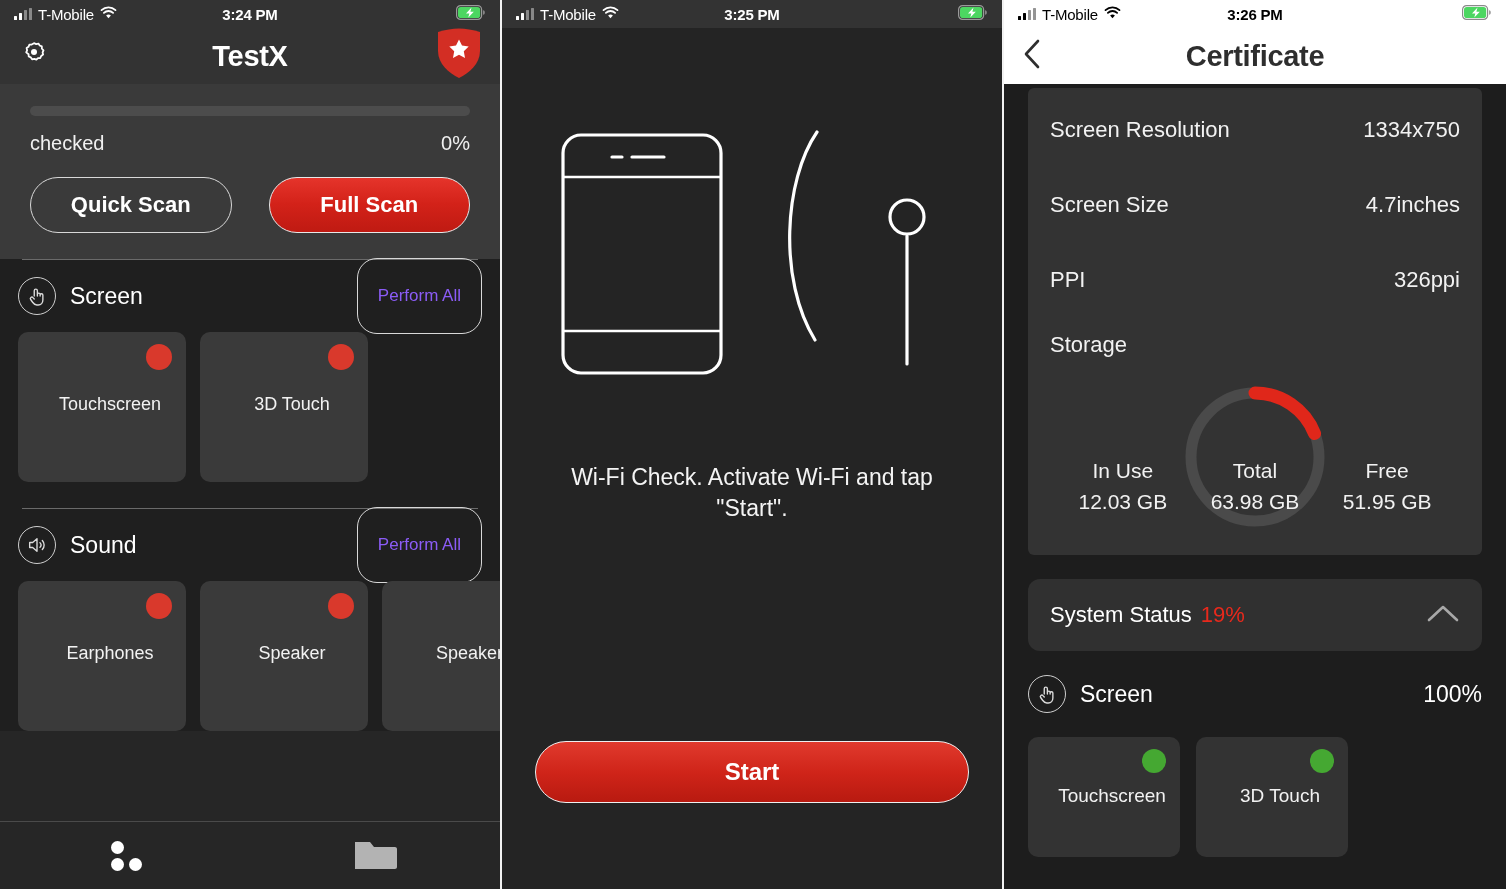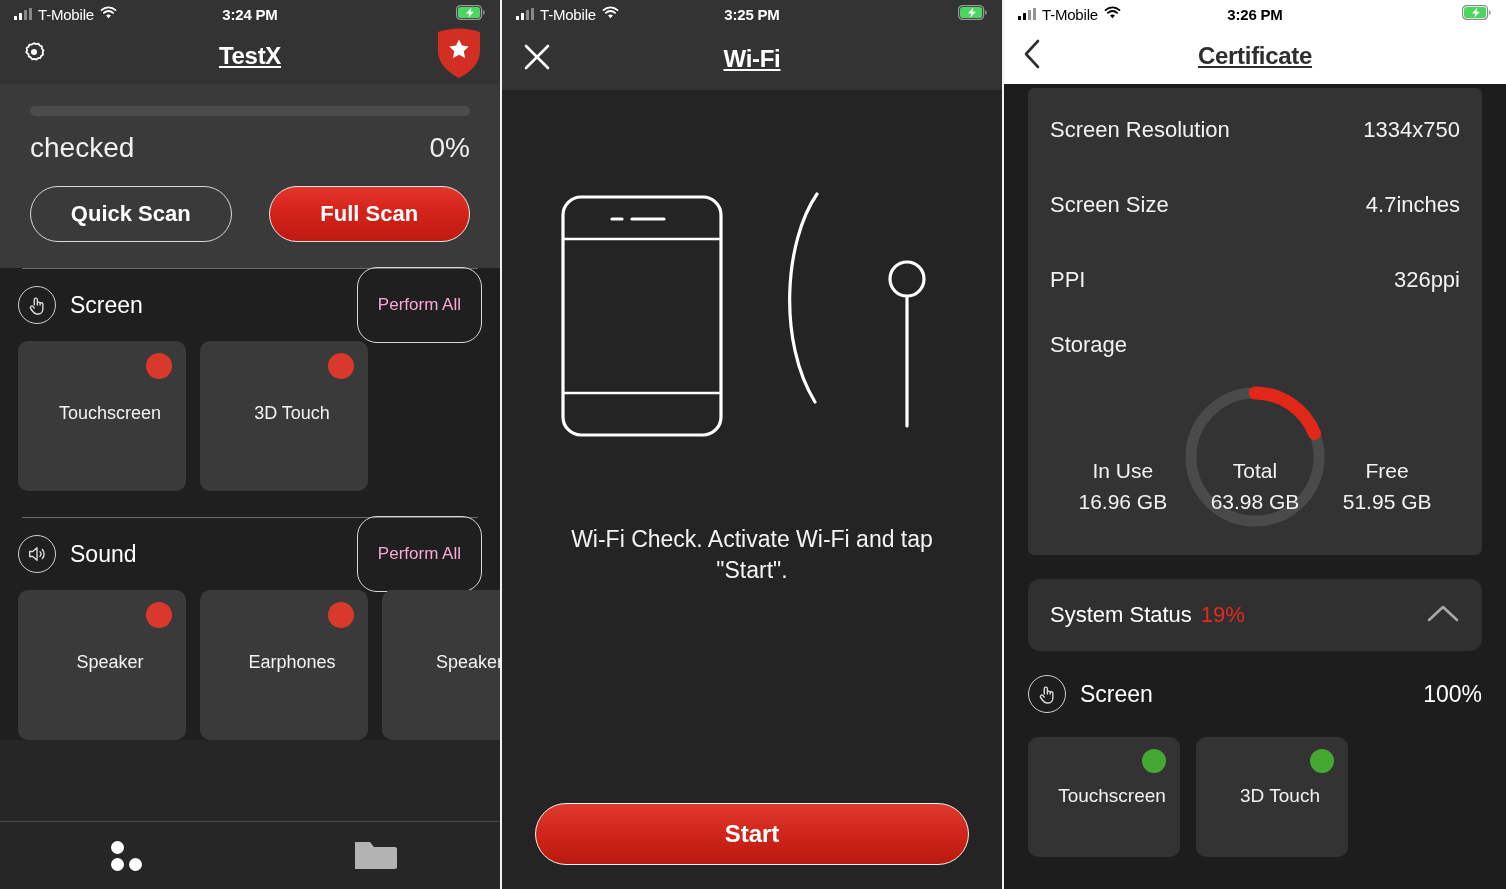--- a/index.html
+++ b/index.html
@@ -26,43 +26,43 @@
   .bars i { display:block; width:3px; border-radius:0.5px; background:currentColor; }
   .bars i:nth-child(1){ height:4px; }
   .bars i:nth-child(2){ height:7px; }
   .bars i:nth-child(3){ height:10px; opacity:.42; }
   .bars i:nth-child(4){ height:12px; opacity:.42; }
 
   
   .navbar { position:relative; height:56px; display:flex; align-items:center; padding:0 18px; }
   .nav-dark { background:#333333; }
   .nav-light { background:#ffffff; }
-  .nav-title { position:absolute; left:0; right:0; text-align:center; font-size:24px; font-weight:700; letter-spacing:-0.3px; pointer-events:none;text-decoration:underline; }
+  .nav-title { position:absolute; left:0; right:0; text-align:center; font-size:29px; font-weight:700; letter-spacing:-0.3px; pointer-events:none; }
   .nav-title.on-dark { color:#ffffff; }
   .nav-title.on-light { color:#2e2e2e; }
   .nav-left { z-index:2; display:flex; align-items:center; }
   .nav-right { margin-left:auto; z-index:2; display:flex; align-items:center; }
 
   
   .scanhead { background:#3a3a3a; padding:22px 30px 26px; }
   .progress-track { height:10px; border-radius:6px; background:#4c4c4c; margin-bottom:16px; }
-  .progress-row { display:flex; justify-content:space-between; align-items:baseline; color:#f0f0f0; font-size:28px; margin-bottom:22px; }
+  .progress-row { display:flex; justify-content:space-between; align-items:baseline; color:#f0f0f0; font-size:20px; margin-bottom:22px; }
   .scan-btns { display:flex; gap:37px; }
   .btn-outline { flex:1 1 0; height:56px; border:1.5px solid #d8d8d8; border-radius:28px; color:#ffffff;
                  font-size:22px; font-weight:700; display:flex; align-items:center; justify-content:center; background:transparent; }
   .btn-red { flex:1 1 0; height:56px; border:1.5px solid #e8e8e8; border-radius:28px; color:#ffffff; font-size:22px; font-weight:700;
              display:flex; align-items:center; justify-content:center;
              background:linear-gradient(180deg,#e5342b 0%,#d32219 48%,#bf1a12 100%); }
 
   .sections { background:#1f1f1f; padding:0 18px; }
   .hr { height:1px; background:#6a6a6a; margin:0 4px; }
   .sec-head { display:flex; align-items:center; height:72px; }
   .sec-icon { width:38px; height:38px; border-radius:50%; border:1.5px solid #cfcfcf; display:flex; align-items:center; justify-content:center; flex:0 0 auto; }
   .sec-title { margin-left:14px; color:#ffffff; font-size:23px; }
-  .sec-btn { margin-left:auto; border:1.3px solid #d8d8d8; border-radius:20px; color:#f9a8d4; font-size:17px; padding:27px 20px; background:transparent; }
+  .sec-btn { margin-left:auto; border:1.3px solid #d8d8d8; border-radius:20px; color:#8b5cf6; font-size:17px; padding:27px 20px; background:transparent; }
 
   .cards { display:flex; gap:14px; }
   .card { position:relative; width:168px; height:150px; flex:0 0 auto; border-radius:10px; background:#3a3a3a; }
   .card-label { position:absolute; left:16px; right:0; top:62px; text-align:center; color:#f2f2f2; font-size:18px; }
   .dot { position:absolute; top:12px; right:14px; width:26px; height:26px; border-radius:50%; }
   .dot-red { background:#d9392c; }
   .dot-green { background:#45a832; }
 
   .tabbar { position:absolute; left:0; bottom:0; width:500px; height:68px; background:#262626; border-top:1px solid #4a4a4a; display:flex; }
   .tab { flex:1 1 0; display:flex; align-items:center; justify-content:center; }
@@ -202,25 +202,25 @@
               <path d="M4 9.3h3.3L12 5.2v13.6L7.3 14.7H4z" fill="none" stroke="#dcdcdc" stroke-width="1.5" stroke-linejoin="round"></path>
               <path d="M15.2 9.4a3.7 3.7 0 0 1 0 5.2M17.8 7a7.3 7.3 0 0 1 0 10" fill="none" stroke="#dcdcdc" stroke-width="1.5" stroke-linecap="round"></path>
             </svg>
         </span>
         <span class="sec-title">Sound</span>
         <button class="sec-btn">Perform All</button>
       </div>
       <div class="cards">
         <div class="card">
           <span class="dot dot-red"></span>
-          <span class="card-label">Speaker</span>
+          <span class="card-label">Earphones</span>
         </div>
         <div class="card">
           <span class="dot dot-red"></span>
-          <span class="card-label">Earphones</span>
+          <span class="card-label">Speaker</span>
         </div>
         <div class="card">
           <span class="card-label">Speakers</span>
         </div>
       </div>
     </div>
 
     <div class="tabbar">
       <div class="tab">
         <span class="dots3">
@@ -266,30 +266,20 @@
           <svg width="30" height="15" viewBox="0 0 30 15">
               <rect x="0.6" y="0.6" width="25" height="13.8" rx="4" fill="none" stroke="#9a9a9a" stroke-width="1.2"></rect>
               <rect x="2" y="2" width="22.2" height="11" rx="2.8" fill="#4cd661"></rect>
               <path d="M15.5 2.6 10 8.4h3.3l-1 4.2L17.8 6.8h-3.4z" fill="#fff"></path>
               <path d="M27.2 5.2v4.6c1.1-.3 1.5-1 1.5-2.3s-.4-2-1.5-2.3z" fill="#9a9a9a"></path>
             </svg>
         </span>
       </div>
     </div>
 
-    <div class="navbar nav-dark" style="height:62px;">
-      <div class="nav-left">
-        <span>
-          <svg width="34" height="34" viewBox="0 0 34 34">
-              <path d="M6 6 28 28M28 6 6 28" stroke="#fff" stroke-width="2.6" stroke-linecap="round"></path>
-            </svg>
-        </span>
-      </div>
-      <div class="nav-title on-dark">Wi-Fi</div>
-    </div>
 
     <div class="wifi-body">
       <div class="illus">
         <svg width="400" height="260" viewBox="0 0 400 260">
           <rect x="11" y="11" width="158" height="238" rx="18" fill="none" stroke="#fff" stroke-width="3.2"></rect>
           <line x1="12" y1="53" x2="168" y2="53" stroke="#fff" stroke-width="2.6"></line>
           <line x1="12" y1="207" x2="168" y2="207" stroke="#fff" stroke-width="2.6"></line>
           <line x1="60" y1="33" x2="70" y2="33" stroke="#fff" stroke-width="3.2" stroke-linecap="round"></line>
           <line x1="80" y1="33" x2="112" y2="33" stroke="#fff" stroke-width="3.2" stroke-linecap="round"></line>
           <path d="M265 8C232 56 226 156 263 216" fill="none" stroke="#fff" stroke-width="3.2" stroke-linecap="round"></path>
@@ -365,21 +355,21 @@
       </div>
 
       <div class="donut-wrap">
         <svg width="160" height="160" viewBox="0 0 160 160">
           <circle cx="80" cy="80" r="64" fill="none" stroke="#4a4a4a" stroke-width="11"></circle>
           <circle id="usedArc" cx="80" cy="80" r="64" fill="none" stroke="#e0271a" stroke-width="13" stroke-linecap="round" transform="rotate(-90 80 80)" stroke-dasharray="76.4 402.1"></circle>
         </svg>
         <div class="donut-stats">
           <div class="stat">
             <div class="k">In Use</div>
-            <div class="v">16.96 GB</div>
+            <div class="v">12.03 GB</div>
           </div>
           <div class="stat mid">
             <div class="k">Total</div>
             <div class="v">63.98 GB</div>
           </div>
           <div class="stat">
             <div class="k">Free</div>
             <div class="v">51.95 GB</div>
           </div>
         </div>

